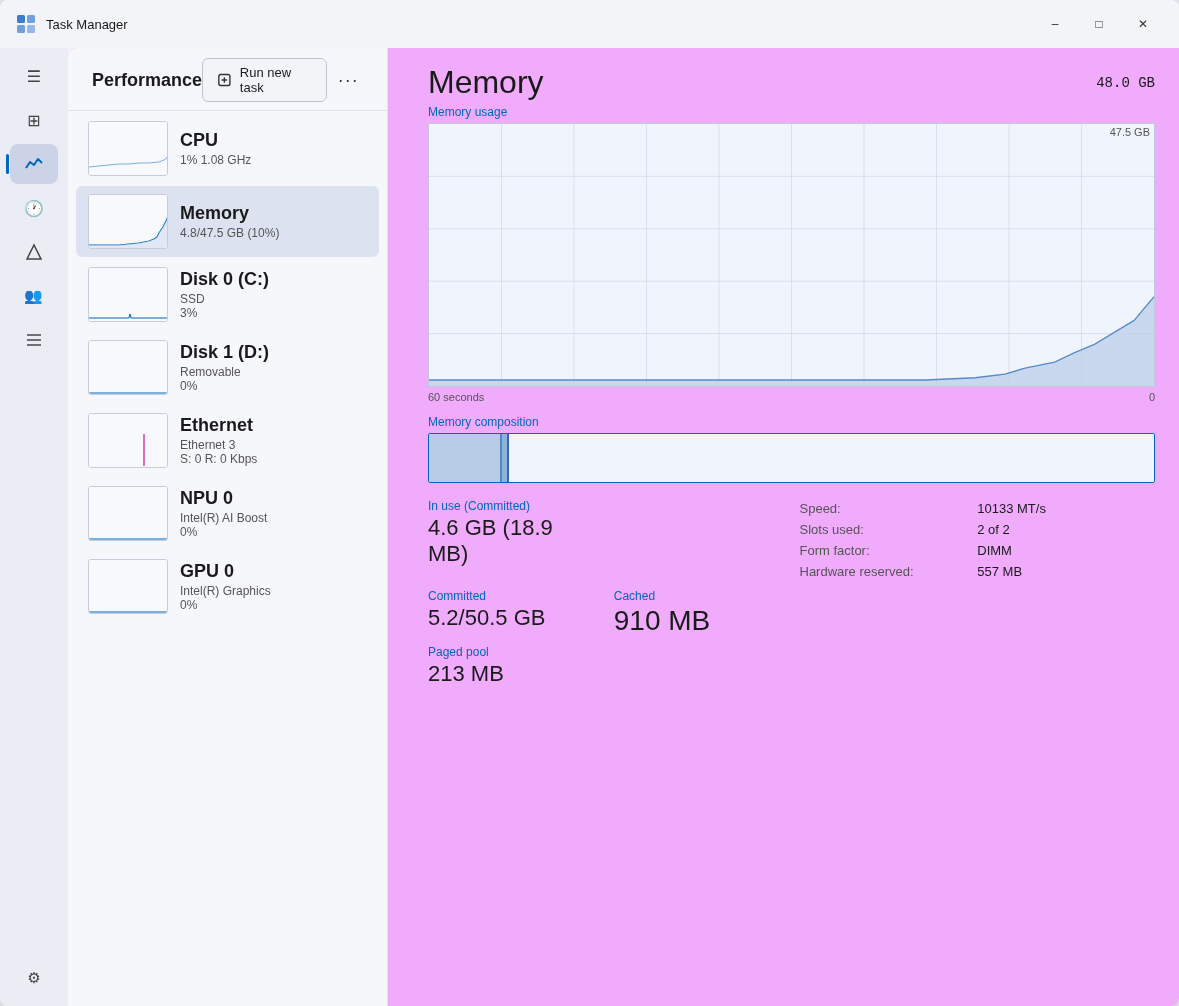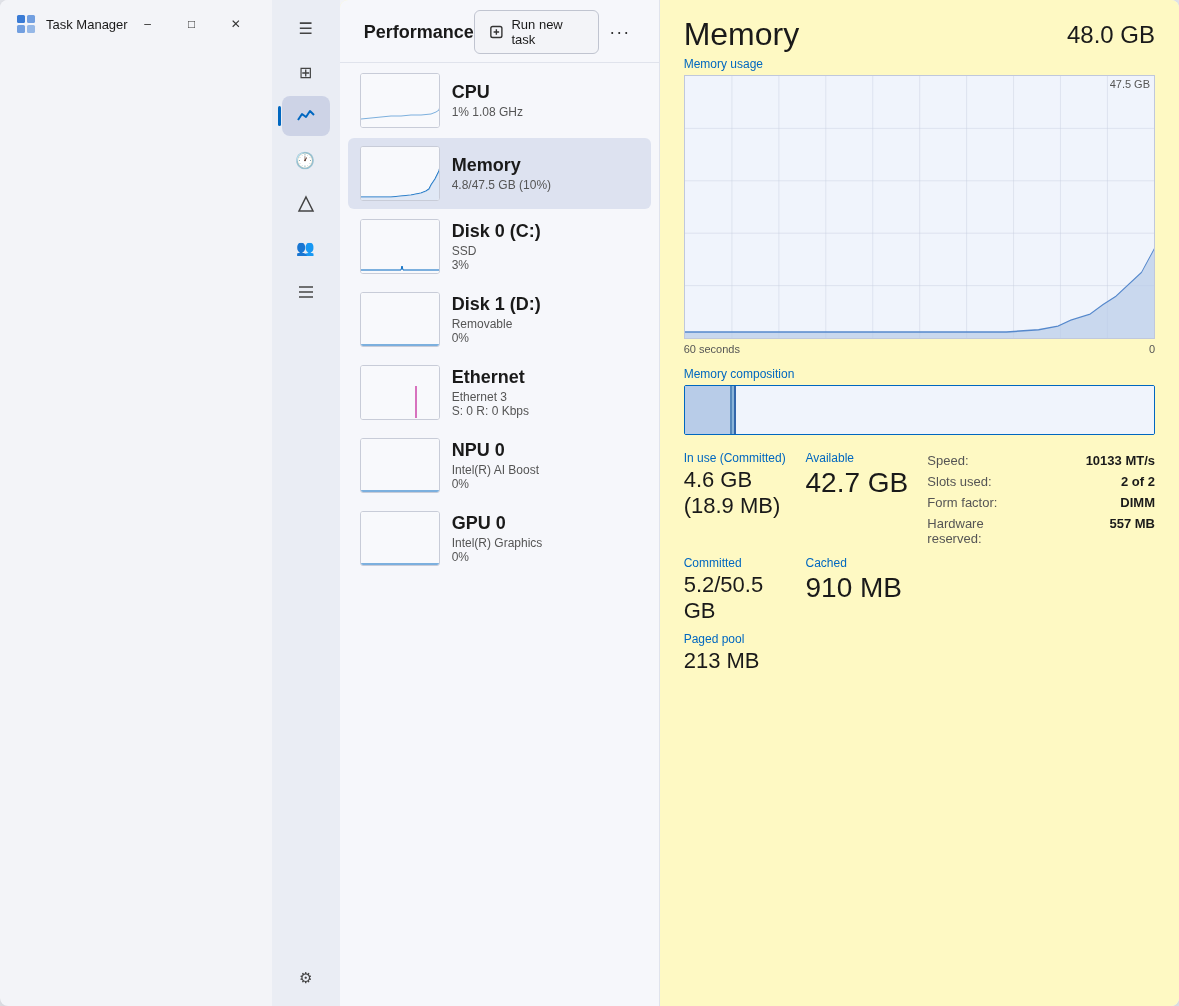--- a/index.html
+++ b/index.html
@@ -11,21 +11,21 @@
       display: flex;
       align-items: center;
       justify-content: center;
     }
     .window {
       width: 1179px;
       height: 1006px;
       background: #f3f4f8;
       border-radius: 8px;
       display: flex;
-      flex-direction: row;
+      flex-direction: column;
       box-shadow: 0 4px 24px rgba(0,0,0,0.18);
       overflow: hidden;
     }
     
     .titlebar {
       display: flex;
       align-items: center;
       padding: 0 16px;
       height: 48px;
       background: #f3f4f8;
@@ -101,23 +101,24 @@
       height: 20px;
       background: #0067c0;
       border-radius: 2px;
     }
     .nav-spacer { flex: 1; }
 
     
     .content-area {
       display: flex;
       flex: 1;
-      background: #fef9c3;
+      background: #f0abfc;
       border-radius: 8px 0 0 0;
       overflow: hidden;
+      gap: 16px;
     }
 
     
     .sidebar {
       width: 320px;
       background: #f6f7fb;
       display: flex;
       flex-direction: column;
       border-right: 1px solid #e0e3ec;
       flex-shrink: 0;
@@ -177,23 +178,24 @@
       align-items: center;
       justify-content: space-between;
       margin-bottom: 4px;
     }
     .main-title {
       font-size: 32px;
       font-weight: 300;
       color: #1a1a1a;
     }
     .main-total {
-      font-size: 24px;
+      font-size: 14px;
       color: #1a1a1a;
       font-weight: 400;
+      font-family: Liberation Mono, monospace;
     }
     .run-task-btn {
       display: flex;
       align-items: center;
       gap: 8px;
       padding: 6px 14px;
       border: 1px solid #c0c4d0;
       border-radius: 6px;
       background: #f3f4f8;
       cursor: pointer;
@@ -280,23 +282,22 @@
       color: #1a1a1a;
     }
     .right-stat-label {
       font-size: 13px;
       color: #555;
       padding: 2px 0;
     }
     .right-stat-value {
       font-size: 13px;
       color: #1a1a1a;
-      font-weight: 700;
+      font-weight: 400;
       padding: 2px 0;
-      text-align: right;
     }
 
     
     .chart-svg {
       width: 100%;
       height: 100%;
     }
 
     
     .header-toolbar-row {
@@ -544,24 +545,20 @@
           <div class="comp-bar-standby"></div>
         </div>
 
         <div style="display:grid; grid-template-columns: 1fr 1fr 1fr 1fr; gap: 0 16px; margin-bottom:8px;">
 
           <div>
             <div class="stat-label">In use (Committed)</div>
             <div class="stat-value" style="font-size:22px;">4.6 GB (18.9 MB)</div>
           </div>
 
-          <div>
-            <div class="stat-label">Available</div>
-            <div class="stat-value">42.7 GB</div>
-          </div>
 
           <div style="grid-column: 3/5; display:grid; grid-template-columns: 1fr 1fr; row-gap:2px;">
             <div class="right-stat-label">Speed:</div>
             <div class="right-stat-value">10133 MT/s</div>
             <div class="right-stat-label">Slots used:</div>
             <div class="right-stat-value">2 of 2</div>
             <div class="right-stat-label">Form factor:</div>
             <div class="right-stat-value">DIMM</div>
             <div class="right-stat-label">Hardware reserved:</div>
             <div class="right-stat-value">557 MB</div>

